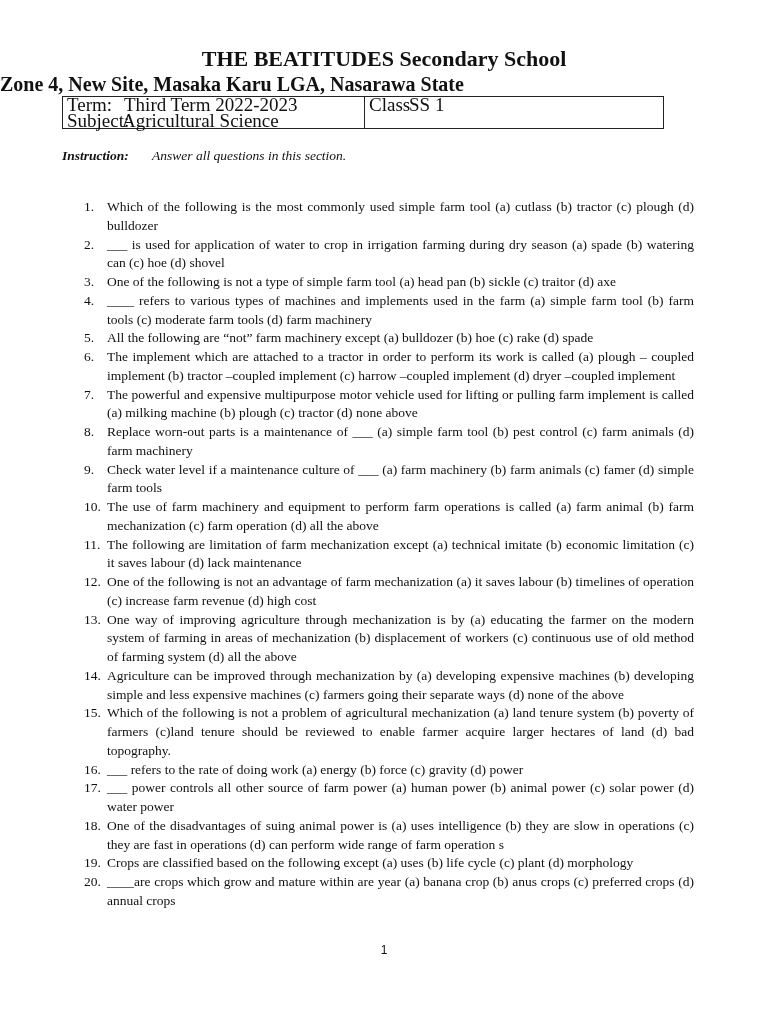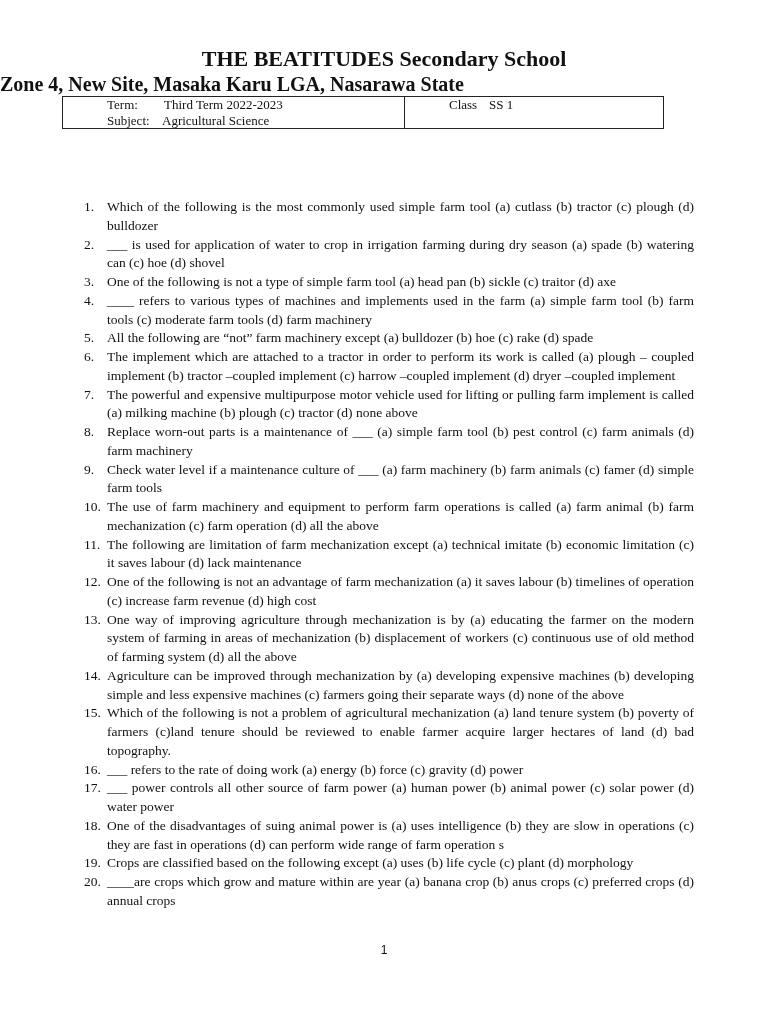--- a/index.html
+++ b/index.html
@@ -5,21 +5,21 @@
   html, body { margin: 0; padding: 0; background: #ffffff; }
   body { width: 768px; height: 1024px; position: relative; overflow: hidden;
          font-family: "Liberation Serif", "DejaVu Serif", serif; color: #111; }
   .page { position: absolute; left: 0; top: 0; width: 720px; height: 1024px; }
   .title { position: absolute; top: 46px; left: 0; width: 768px; text-align: center;
            font-weight: bold; font-size: 22px; line-height: 26px; }
   .subtitle { position: absolute; top: 72px; left: 0; width: 768px; 
               font-weight: bold; font-size: 20px; line-height: 24px; }
   .info-table { position: absolute; left: 62px; top: 96px; width: 602px; height: 33px;
                 border: 1.2px solid #222; box-sizing: border-box; display: flex; }
-  .info-col { box-sizing: border-box; padding: 0 4px; font-size: 13px; line-height: 16px; margin-left: 40px; }
+  .info-col { box-sizing: border-box; padding: 0 4px; font-size: 19px; line-height: 16px; }
   .info-col.left { width: 302px; border-right: 1.2px solid #222; }
   .info-col.right { flex: 1; }
   .info-row { white-space: pre; }
   .info-key { display: inline-block; }
   .k-term { width: 57px; }
   .k-subject { width: 55px; }
   .k-class { width: 40px; }
   .k-time { width: 86px; }
   .section { position: absolute; left: 62px; top: 147px; font-size: 13.5px; line-height: 17px; }
   .section .row { display: flex; }
@@ -46,20 +46,24 @@
     <div class="info-col left">
       <div class="info-row"><span class="info-key k-term">Term:</span><span>Third Term 2022-2023</span></div>
       <div class="info-row"><span class="info-key k-subject">Subject:</span><span>Agricultural Science</span></div>
     </div>
     <div class="info-col right">
       <div class="info-row"><span class="info-key k-class">Class</span><span>SS 1</span></div>
     </div>
   </div>
 
   <div class="section">
+    <div class="row">
+      <span class="lbl bold ital">Instruction:</span>
+      <span class="ital">Answer all questions in this section.</span>
+    </div>
   </div>
 
   <ol class="questions" id="questions">
       <li class="q">
         <span class="q-num">1.</span>
         <span class="q-text">Which of the following is the most commonly used simple farm tool (a) cutlass (b) tractor (c) plough (d) bulldozer</span>
       </li>
       <li class="q">
         <span class="q-num">2.</span>
         <span class="q-text">___ is used for application of water  to crop in irrigation farming  during dry season (a) spade (b) watering can (c) hoe (d) shovel</span>

